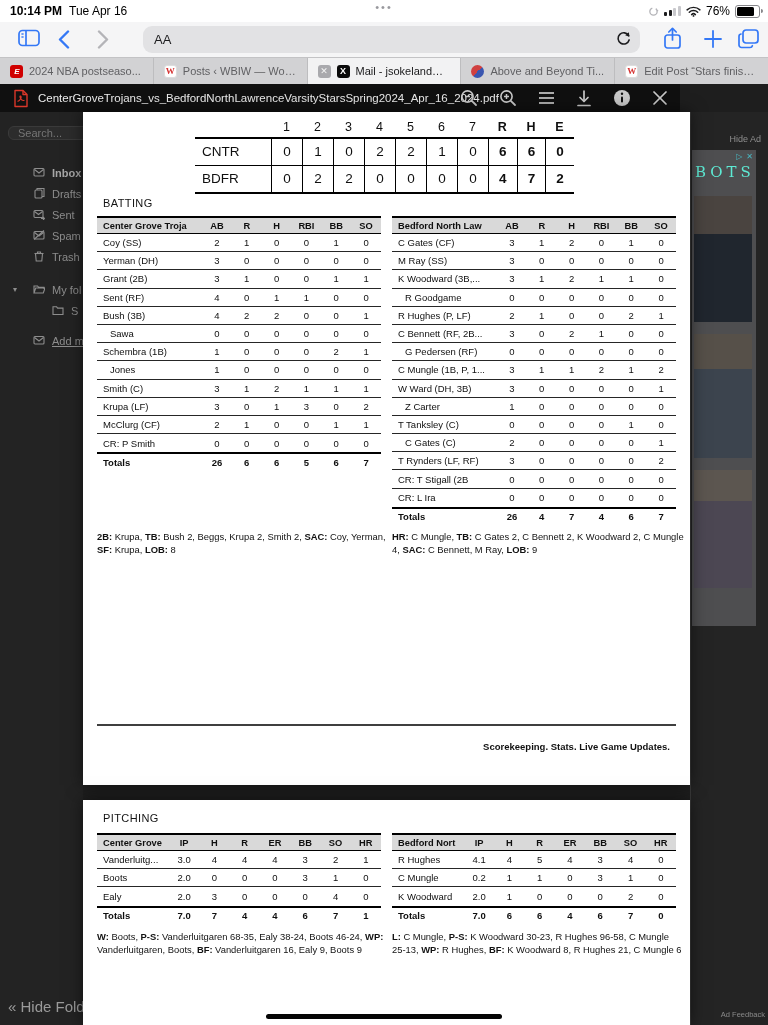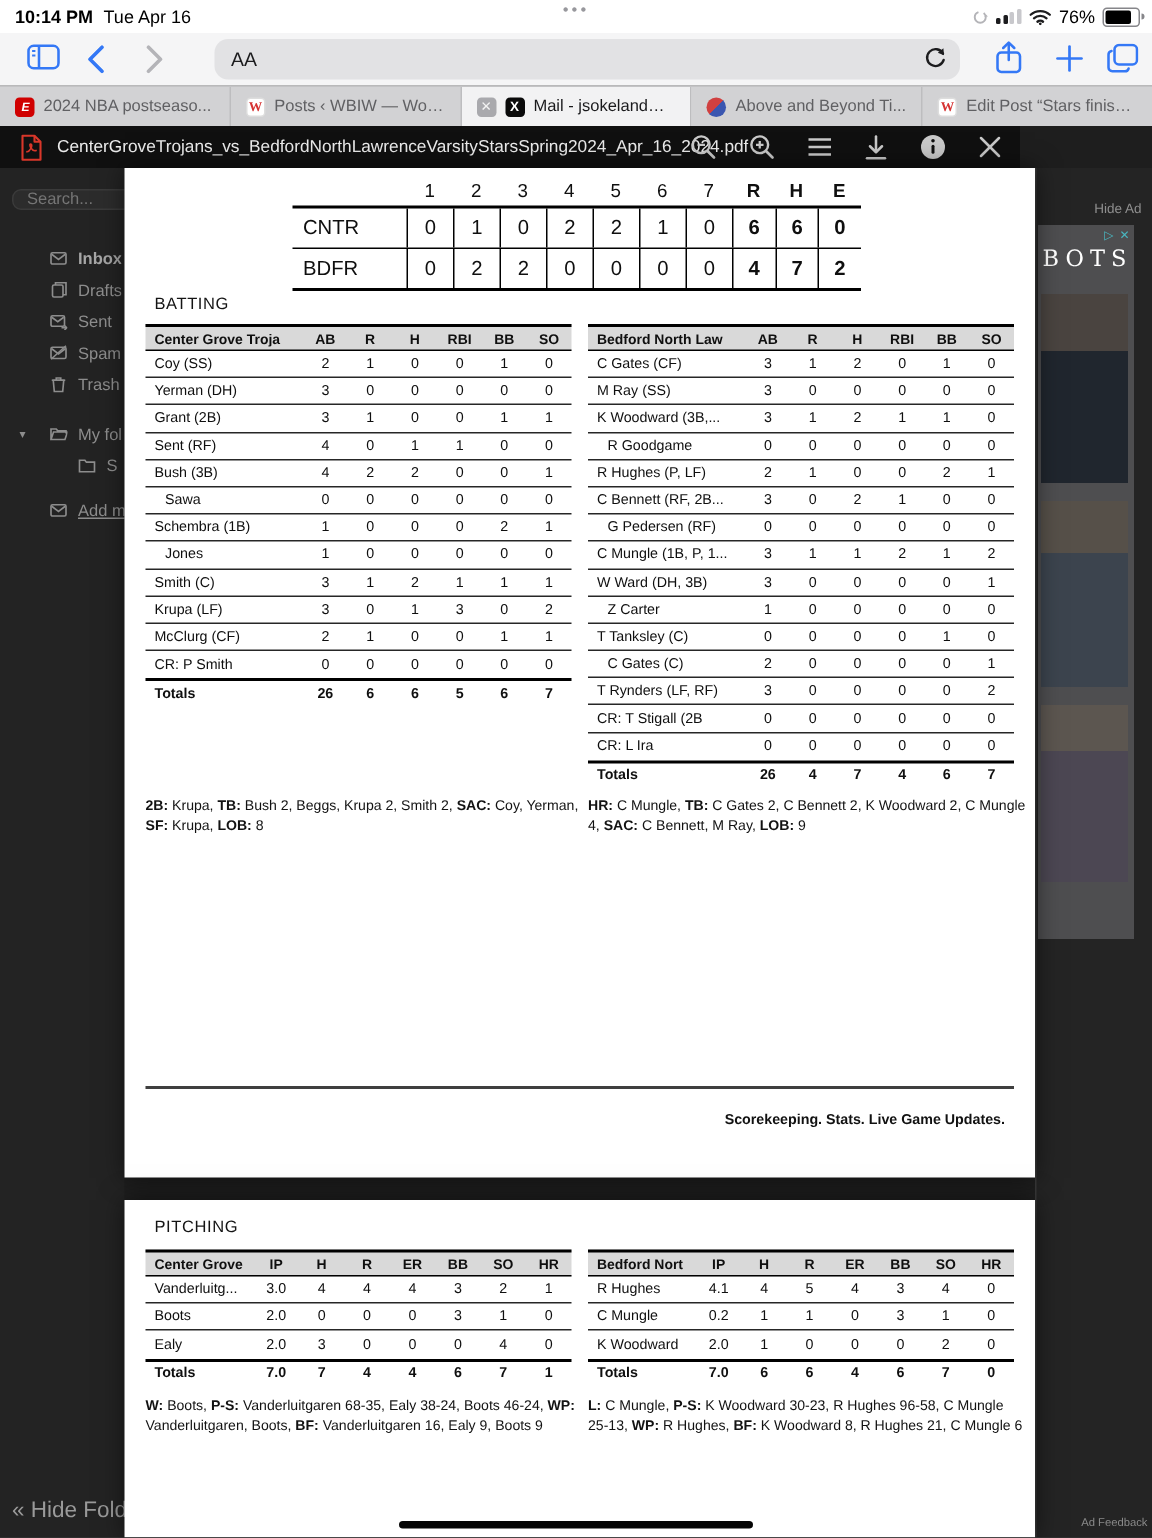--- a/index.html
+++ b/index.html
@@ -53,21 +53,21 @@
   .ms-item .lbl{overflow:hidden;}
   .ms-item.bold .lbl{font-weight:700;color:#a6a6a6;}
   .ms-item.link .lbl{text-decoration:underline;}
   .ms-tri{position:absolute;left:13px;color:#8d8d8d;font-size:8px;}
   .hide-folders{position:absolute;left:8px;top:886px;color:#9a9a9a;font-size:15px;white-space:nowrap;z-index:1;}
   
   .ad-strip{position:absolute;left:690px;top:0;width:78px;height:100%;background:#242424;border-left:1px solid #3a3a3a;box-sizing:border-box;}
   .hide-ad{position:absolute;right:7px;top:22px;font-size:9px;color:#8f8f8f;}
   .ad-box{position:absolute;left:1px;top:38px;width:64px;height:476px;background:#4e4e50;overflow:hidden;}
   .adchoices{position:absolute;right:3px;top:3px;display:flex;gap:4px;color:#49b8c2;font-size:8px;line-height:8px;}
-  .ad-brand{position:absolute;left:3px;top:13px;font-family:"DejaVu Serif","Liberation Serif",serif;font-size:15px;letter-spacing:4px;color:#ffffff;}
+  .ad-brand{position:absolute;left:3px;top:13px;font-family:"DejaVu Serif","Liberation Serif",serif;font-size:15px;letter-spacing:4px;color:#5eead4;}
   .ad-photo{position:absolute;left:2px;width:58px;}
   .ad-feedback{position:absolute;right:3px;top:898px;font-size:7.5px;color:#8a8a8a;}
   
   .page{position:absolute;left:83px;width:607px;background:#fff;box-shadow:0 0 16px rgba(0,0,0,.55);z-index:2;color:#0f0f0f;}
   .page1{top:0;height:673px;}
   .page2{top:688px;height:225px;}
   .section-heading{position:absolute;font-size:11px;letter-spacing:.4px;color:#141414;}
   
   .ls{position:absolute;left:112px;top:4px;width:379px;}
   .ls-hrow{display:flex;align-items:flex-end;height:18px;padding-bottom:3px;border-bottom:2px solid #000;font-size:12.5px;}

